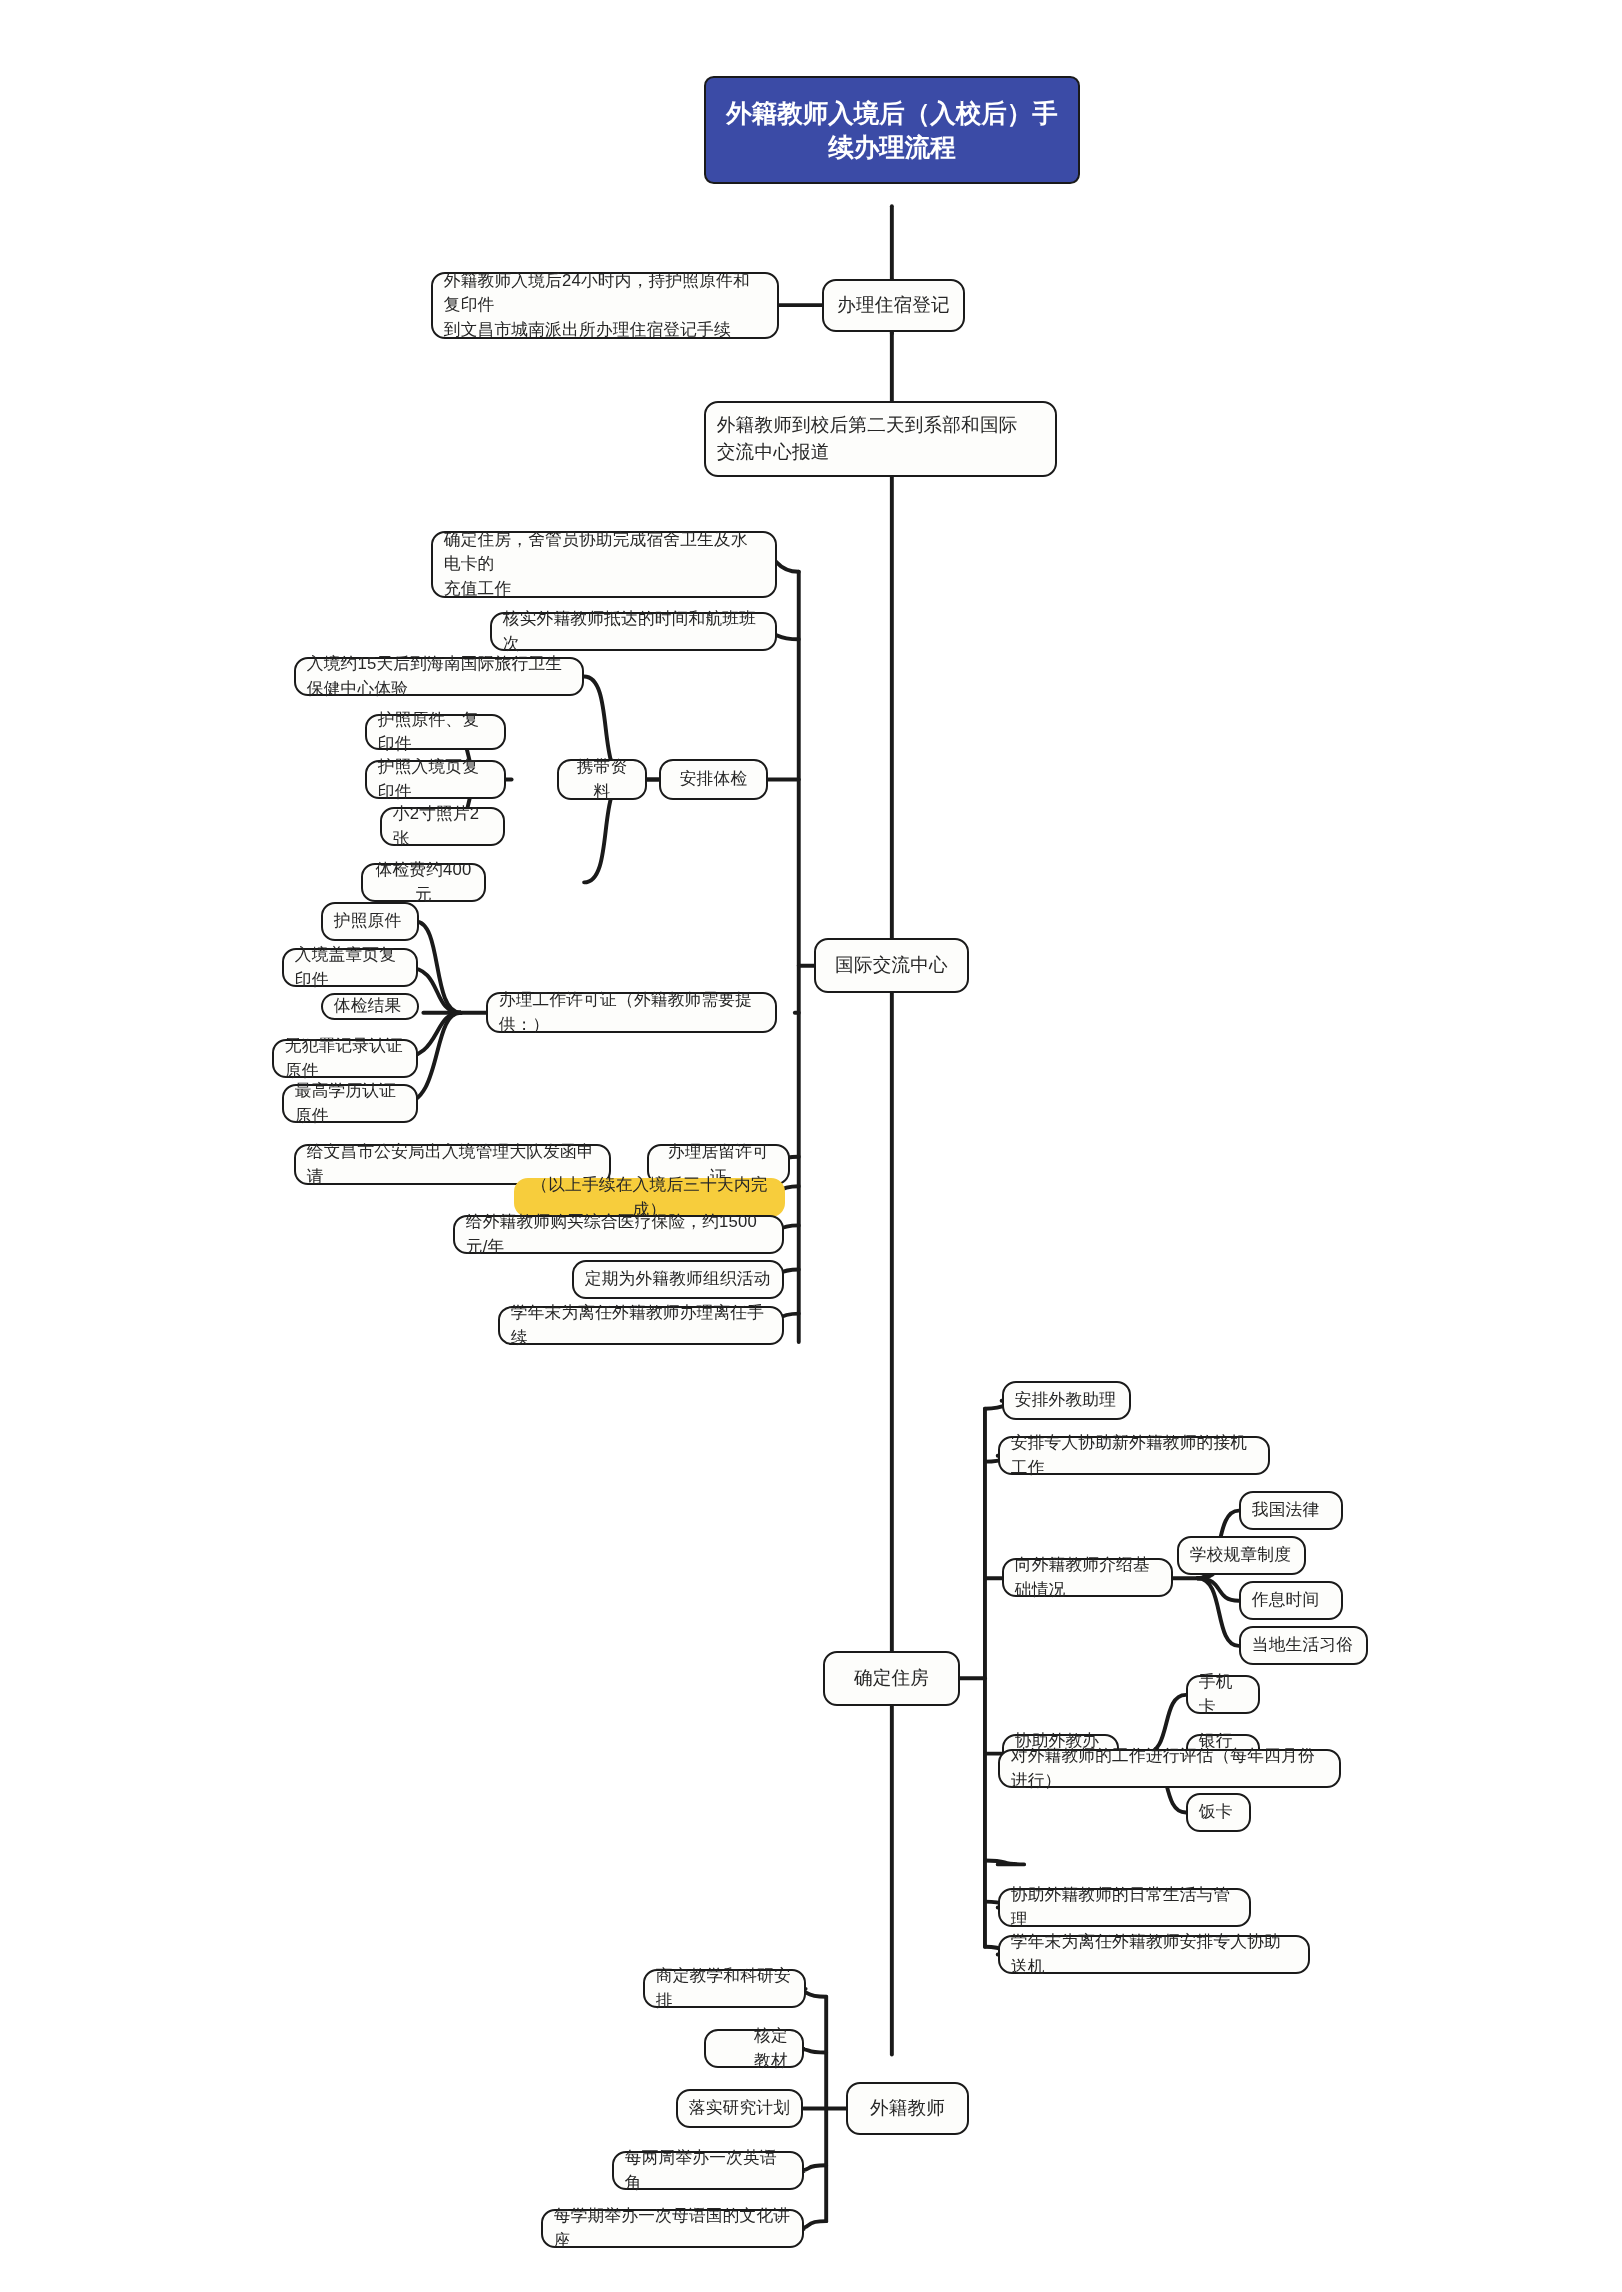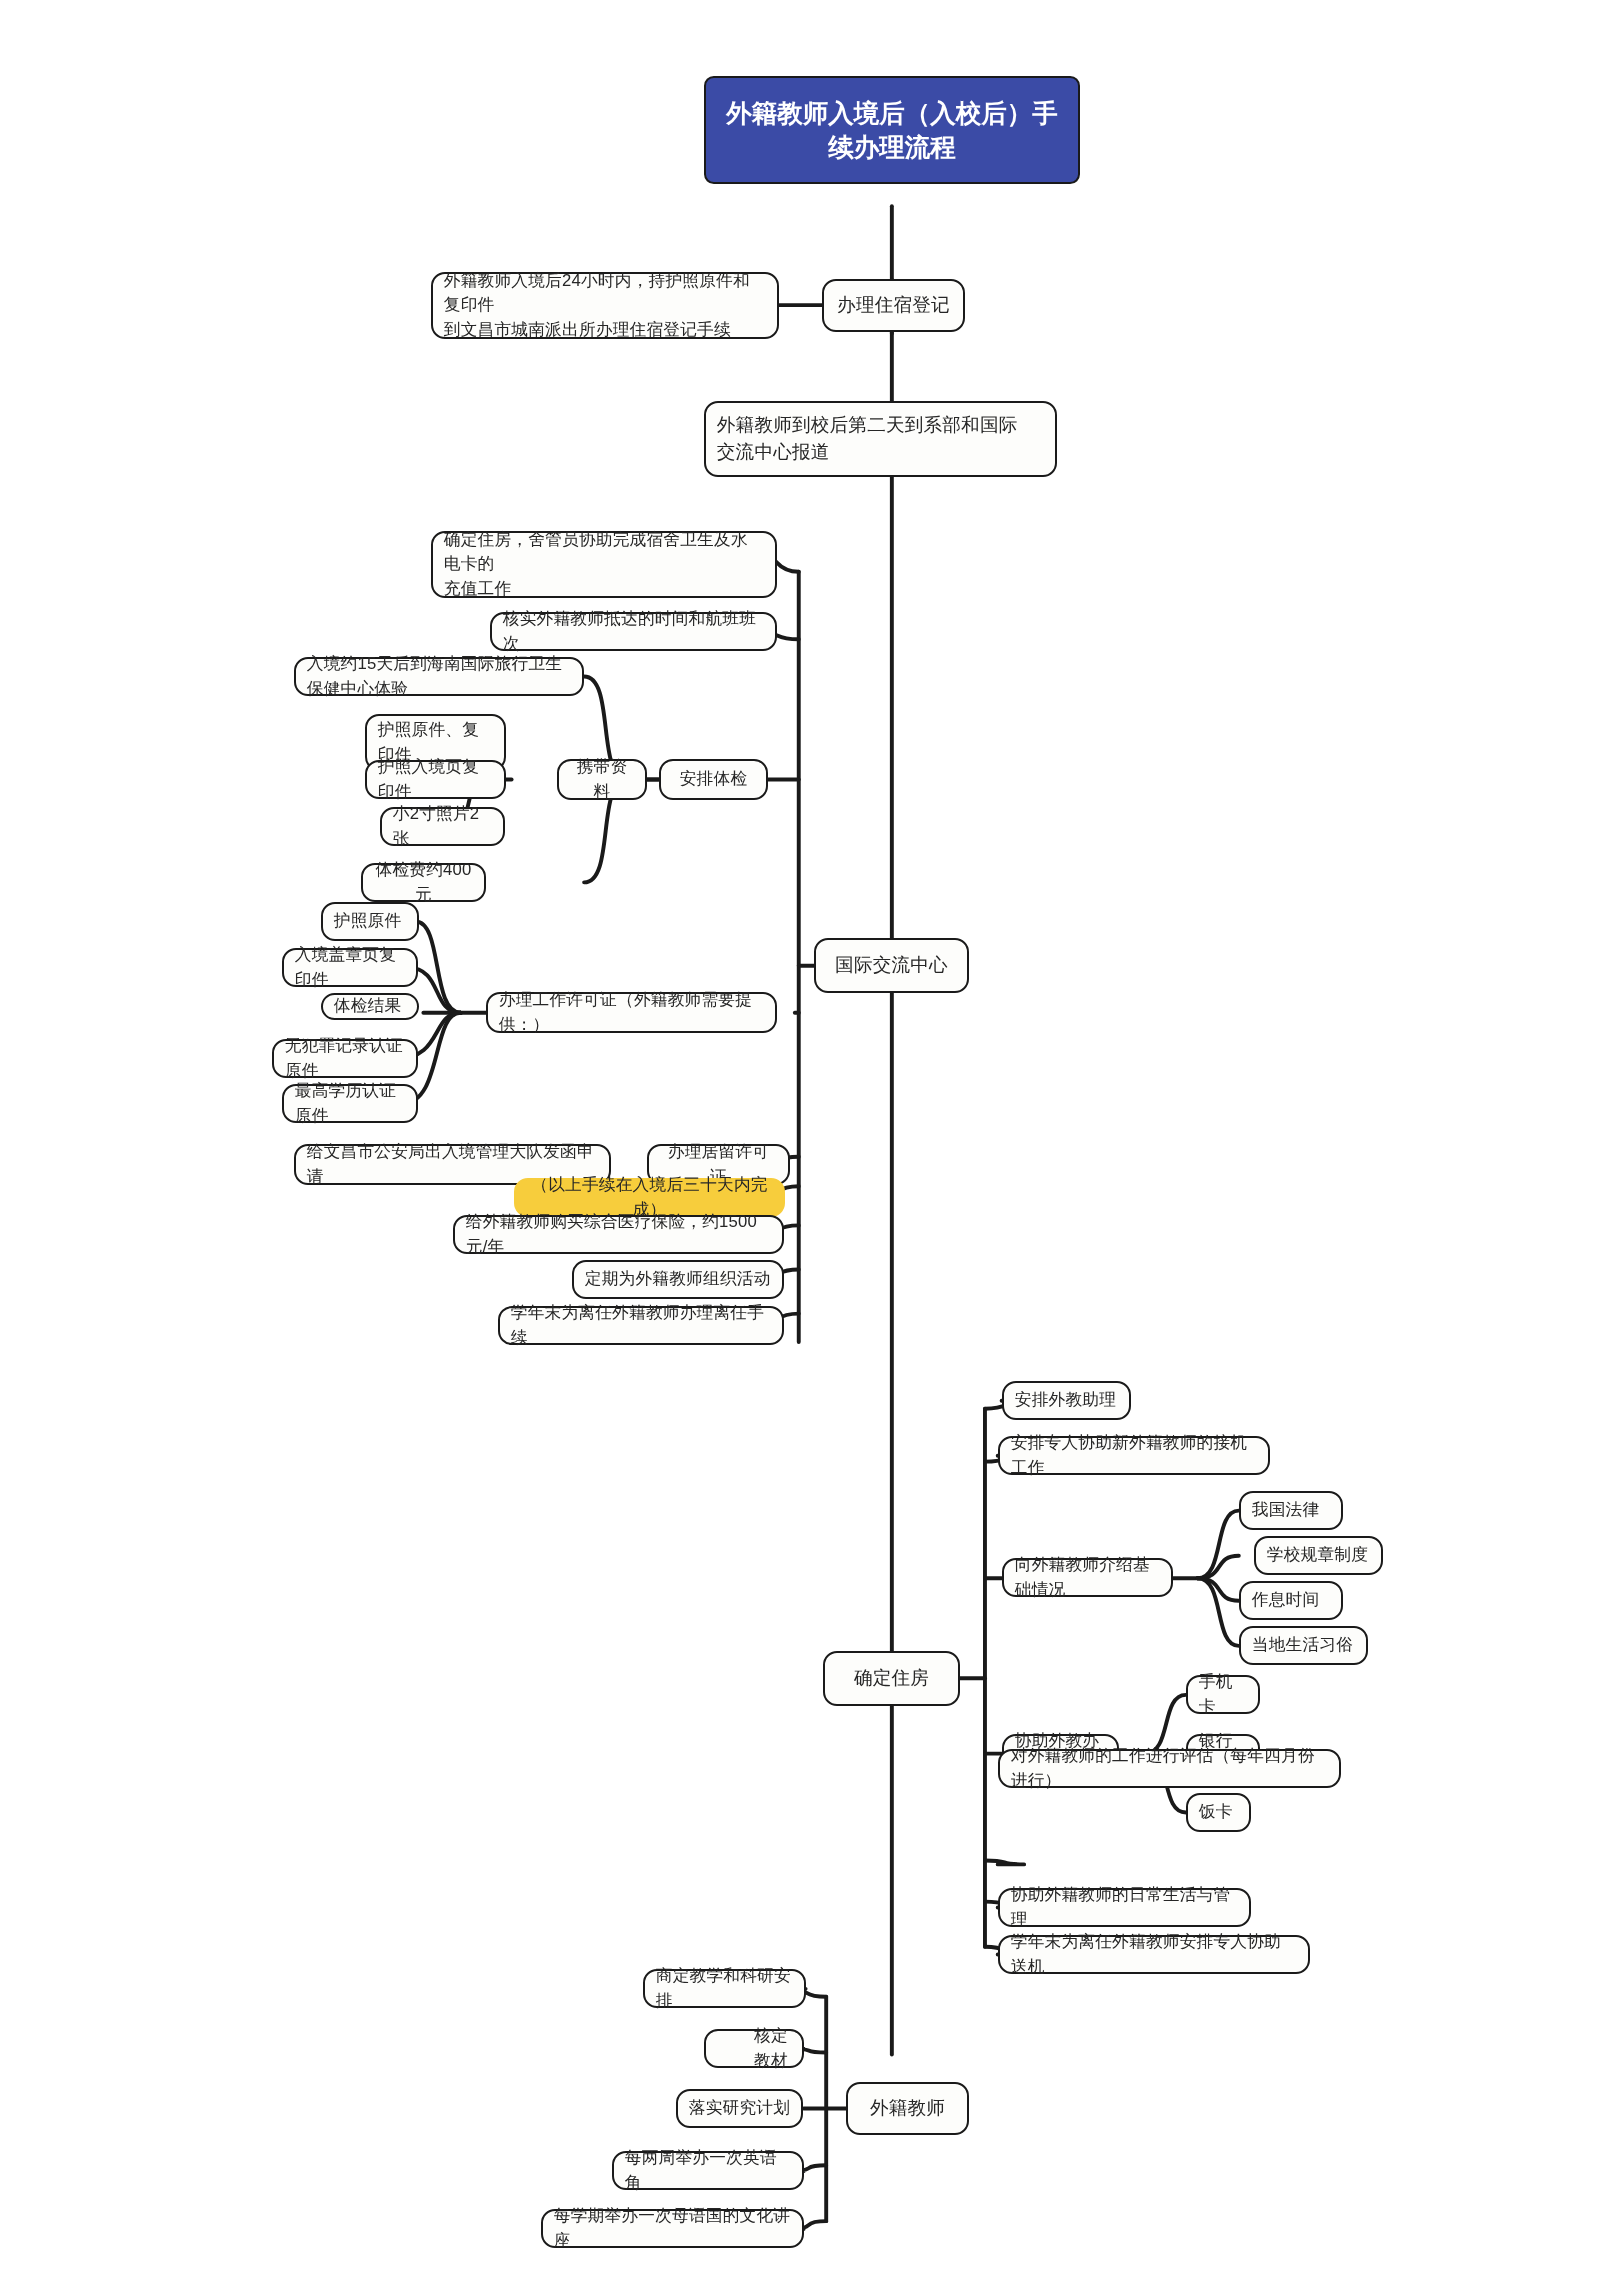--- a/index.html
+++ b/index.html
@@ -152,21 +152,21 @@
   <div class="node" style="left:490px;top:612px;width:287px;height:39px;">核实外籍教师抵达的时间和航班班次</div>
 
   <div class="node center" style="left:659px;top:759px;width:109px;height:41px;">安排体检</div>
 
   <div class="node" style="left:294px;top:657px;width:290px;height:39px;">入境约15天后到海南国际旅行卫生保健中心体验</div>
 
   <div class="node center" style="left:557px;top:759px;width:90px;height:41px;">携带资料</div>
 
   <div class="node center" style="left:361px;top:863px;width:125px;height:39px;">体检费约400元</div>
 
-  <div class="node" style="left:365px;top:714px;width:141px;height:57px;">护照原件、复印件</div>
+  <div class="node" style="left:365px;top:714px;width:141px;height:36px;">护照原件、复印件</div>
 
   <div class="node" style="left:365px;top:760px;width:141px;height:39px;">护照入境页复印件</div>
 
   <div class="node" style="left:380px;top:807px;width:125px;height:39px;">小2寸照片2张</div>
 
   <div class="node" style="left:486px;top:992px;width:291px;height:41px;">办理工作许可证（外籍教师需要提供：）</div>
 
   <div class="node" style="left:321px;top:902px;width:98px;height:39px;">护照原件</div>
 
   <div class="node" style="left:282px;top:948px;width:136px;height:39px;">入境盖章页复印件</div>
@@ -192,21 +192,21 @@
   <div class="node center big" style="left:823px;top:1651px;width:137px;height:55px;">确定住房</div>
 
   <div class="node" style="left:1002px;top:1381px;width:129px;height:39px;">安排外教助理</div>
 
   <div class="node" style="left:998px;top:1436px;width:272px;height:39px;">安排专人协助新外籍教师的接机工作</div>
 
   <div class="node" style="left:1002px;top:1558px;width:171px;height:39px;">向外籍教师介绍基础情况</div>
 
   <div class="node" style="left:1239px;top:1491px;width:104px;height:39px;">我国法律</div>
 
-  <div class="node" style="left:1254px;top:1536px;width:129px;height:39px;">学校规章制度</div>
+  <div class="node" style="left:1177px;top:1536px;width:129px;height:39px;">学校规章制度</div>
 
   <div class="node" style="left:1239px;top:1581px;width:104px;height:39px;">作息时间</div>
 
   <div class="node" style="left:1239px;top:1626px;width:129px;height:39px;">当地生活习俗</div>
 
   <div class="node" style="left:1002px;top:1734px;width:117px;height:39px;">协助外教办理</div>
 
   <div class="node" style="left:1186px;top:1675px;width:74px;height:39px;">手机卡</div>
 
   <div class="node" style="left:1186px;top:1734px;width:74px;height:39px;">银行卡</div>

